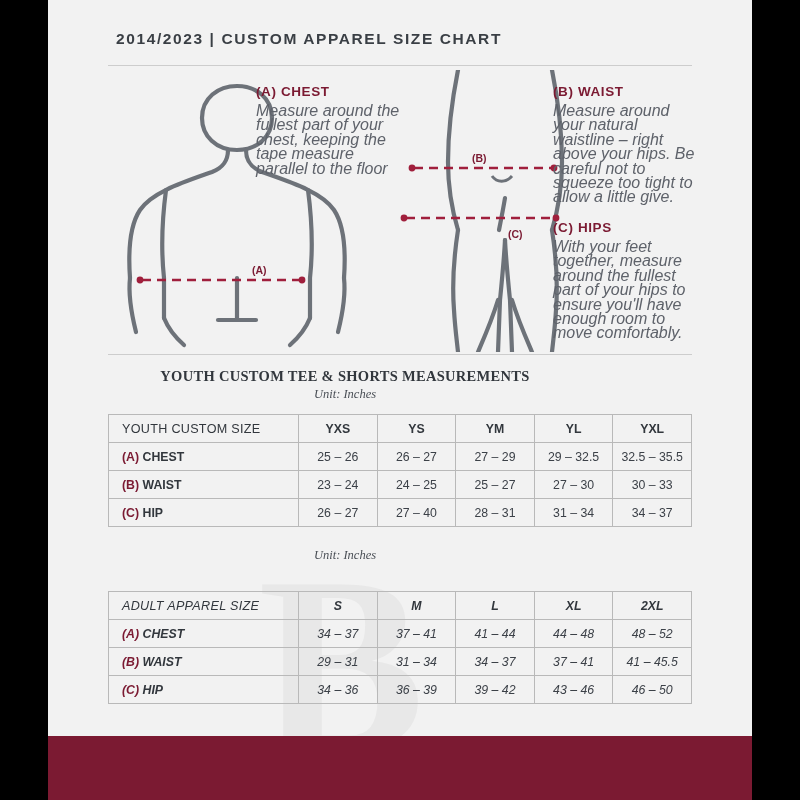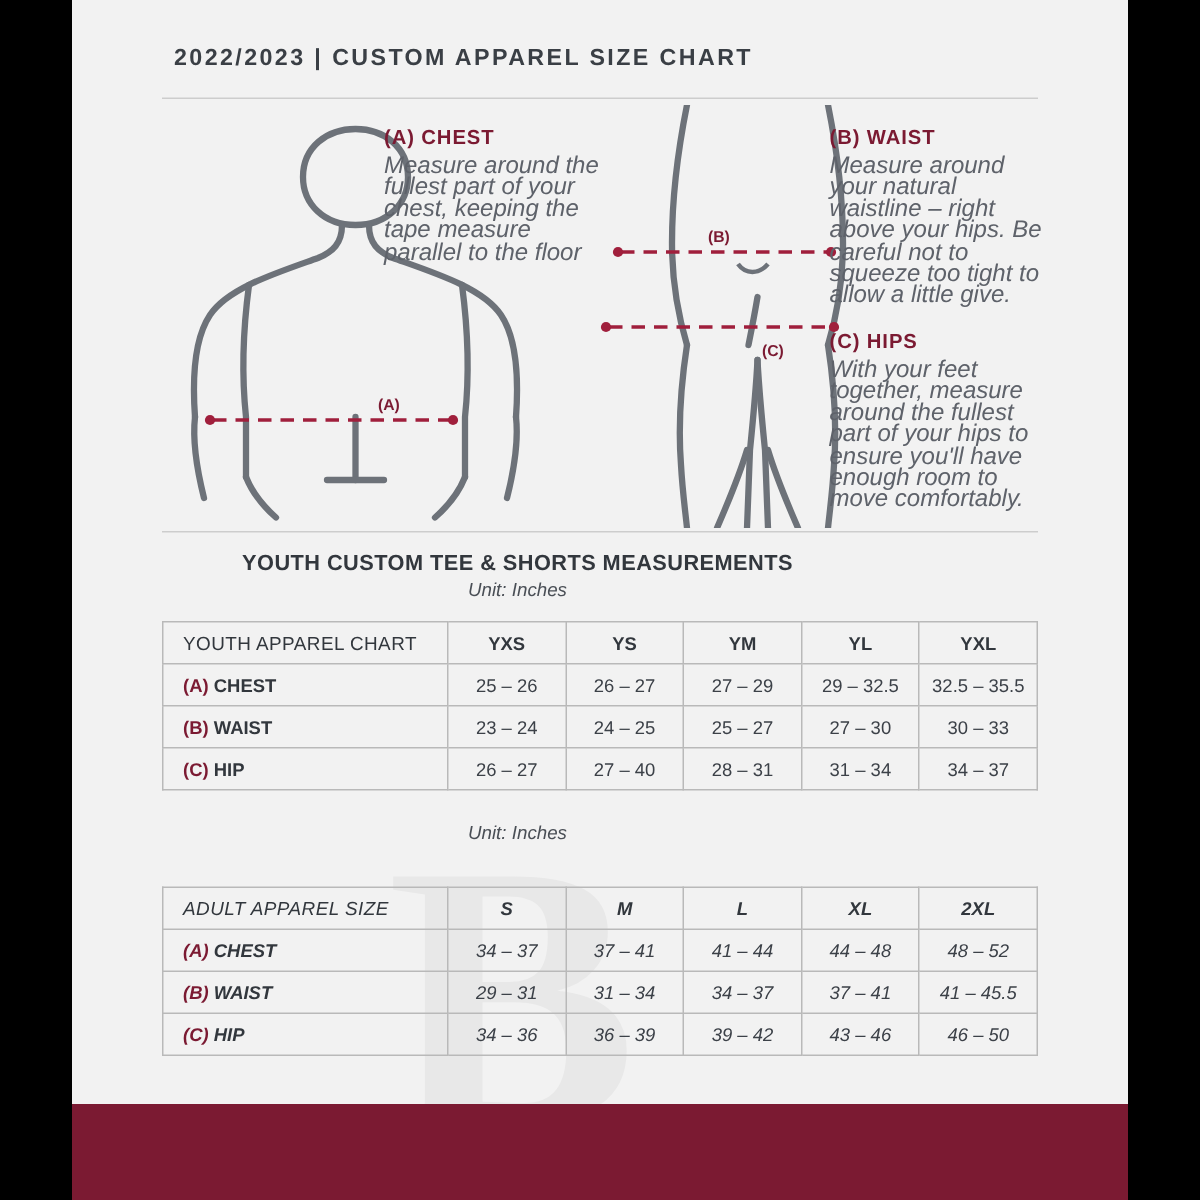--- a/index.html
+++ b/index.html
@@ -129,20 +129,21 @@
     font-size: 10.5px;
     font-weight: bold;
     color: #7b1a32;
   }
 
   
   .section {
     position: absolute;
     left: 0;
     width: 594px;
+    font-family: Liberation Serif, serif;
   }
   .sec-title {
     text-align: center;
     font-size: 14.5px;
     font-weight: bold;
     letter-spacing: 0.3px;
     color: #32373d;
   }
   .sec-sub {
     text-align: center;
@@ -203,21 +204,21 @@
 </style>
 </head>
 <body>
 
 <div class="page">
   <div class="sheet">
 
     <div class="watermark">B</div>
 
     <div class="header">
-      <div class="header-title">2022/2023  |  CUSTOM APPAREL SIZE CHART</div>
+      <div class="header-title">2014/2023  |  CUSTOM APPAREL SIZE CHART</div>
       <div class="header-rule"></div>
     </div>
 
     <div class="diagram">
 
       <svg width="250" height="282" viewBox="0 0 250 282" style="position:absolute;left:58px;top:0;">
         <g fill="none" stroke="#6d7279" stroke-width="4.2" stroke-linecap="round" stroke-linejoin="round">
           <path d="M96 48 C96 28 112 16 131 16 C150 16 166 28 166 48 C166 66 152 80 131 80 C110 80 96 66 96 48 Z"></path>
           <path d="M122 80 C122 92 116 98 106 102 C78 112 46 122 34 140 C24 155 22 180 24 208"></path>
           <path d="M140 80 C140 92 146 98 156 102 C184 112 216 122 228 140 C238 155 240 180 238 208"></path>
@@ -285,21 +286,21 @@
     </div>
 
     <div class="section" style="top:368px;">
       <div class="sec-title">YOUTH CUSTOM TEE &amp; SHORTS MEASUREMENTS</div>
       <div class="sec-sub">Unit: Inches</div>
     </div>
 
     <table class="sizes" style="top:414px;">
       <thead>
         <tr>
-          <th class="rowhead">YOUTH APPAREL CHART</th>
+          <th class="rowhead">YOUTH CUSTOM SIZE</th>
           <th>YXS</th>
           <th>YS</th>
           <th>YM</th>
           <th>YL</th>
           <th>YXL</th>
         </tr>
       </thead>
       <tbody>
         <tr>
           <td class="rowhead">

